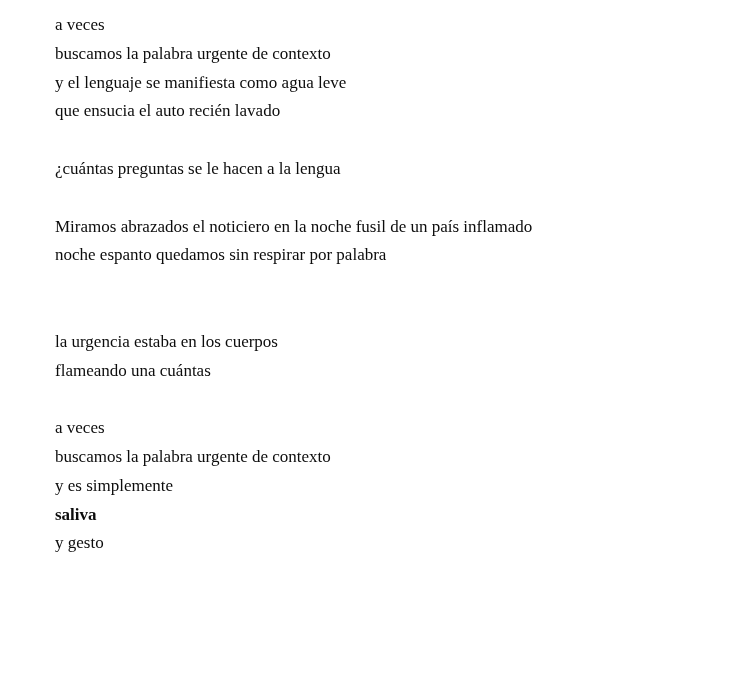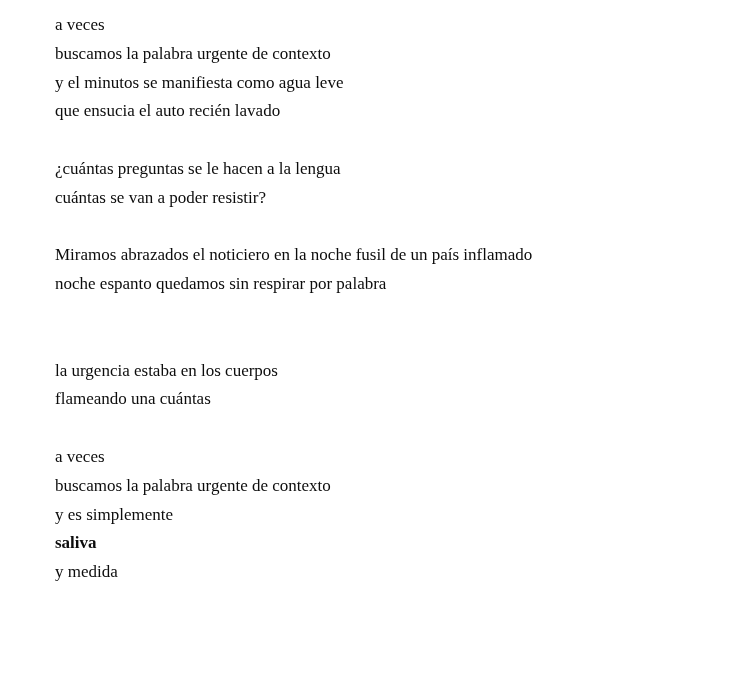--- a/index.html
+++ b/index.html
@@ -33,32 +33,31 @@
     padding-left: 142px;
   }
 </style>
 </head>
 <body>
 
 <div class="page">
   <div class="poem" id="poem">
       <div class="line">a veces</div>
       <div class="line">buscamos la palabra urgente de contexto</div>
-      <div class="line">y el minutos se manifiesta como agua leve</div>
+      <div class="line">y el lenguaje se manifiesta como agua leve</div>
       <div class="line">que ensucia el auto recién lavado</div>
       <div class="line"></div>
       <div class="line">¿cuántas preguntas se le hacen a la lengua</div>
-      <div class="line">cuántas se van a poder resistir?</div>
       <div class="line"></div>
       <div class="line">Miramos abrazados el noticiero en la noche fusil de un país inflamado</div>
       <div class="line">noche espanto quedamos sin respirar por palabra</div>
       <div class="line"></div>
       <div class="line"></div>
       <div class="line">la urgencia estaba en los cuerpos</div>
       <div class="line">flameando una cuántas</div>
       <div class="line"></div>
       <div class="line">a veces</div>
       <div class="line">buscamos la palabra urgente de contexto</div>
       <div class="line">y es simplemente</div>
       <div class="line bold">saliva</div>
-      <div class="line">y medida</div>
+      <div class="line">y gesto</div>
     </div>
 </div>
 
 </body></html>

